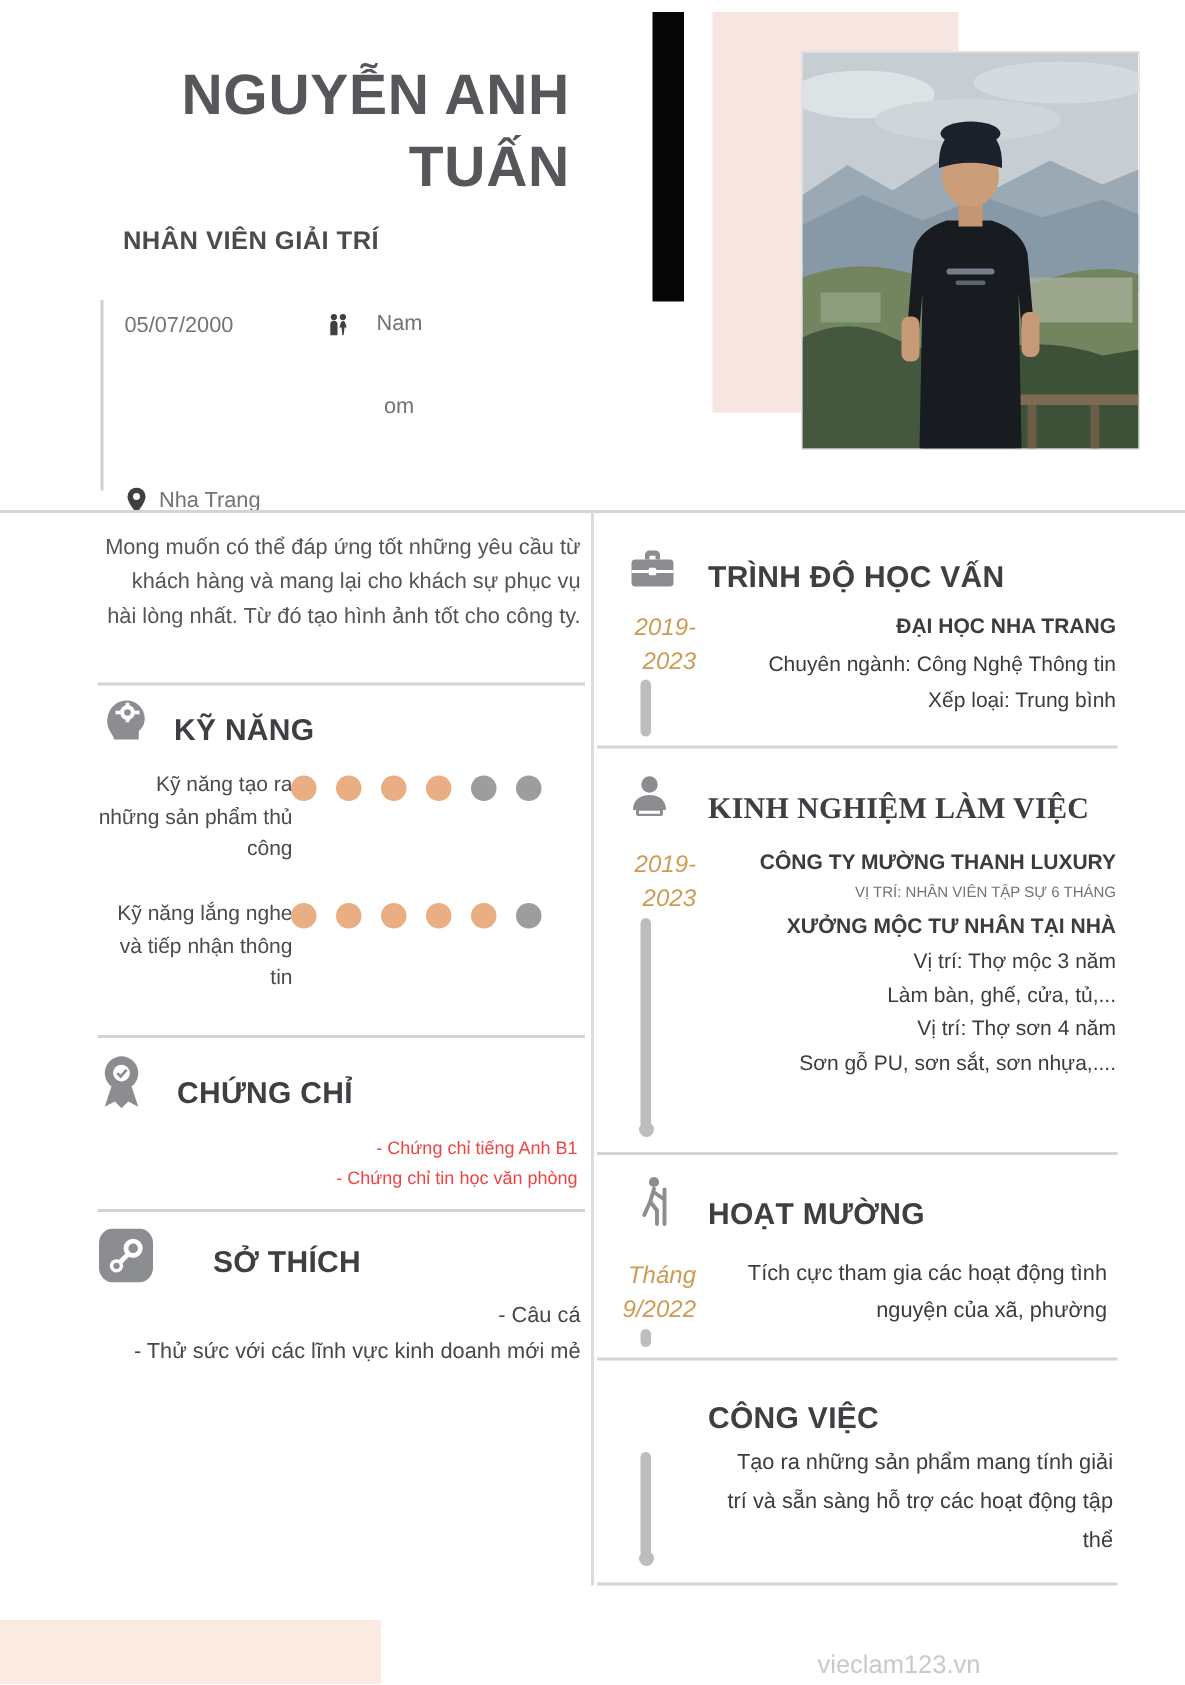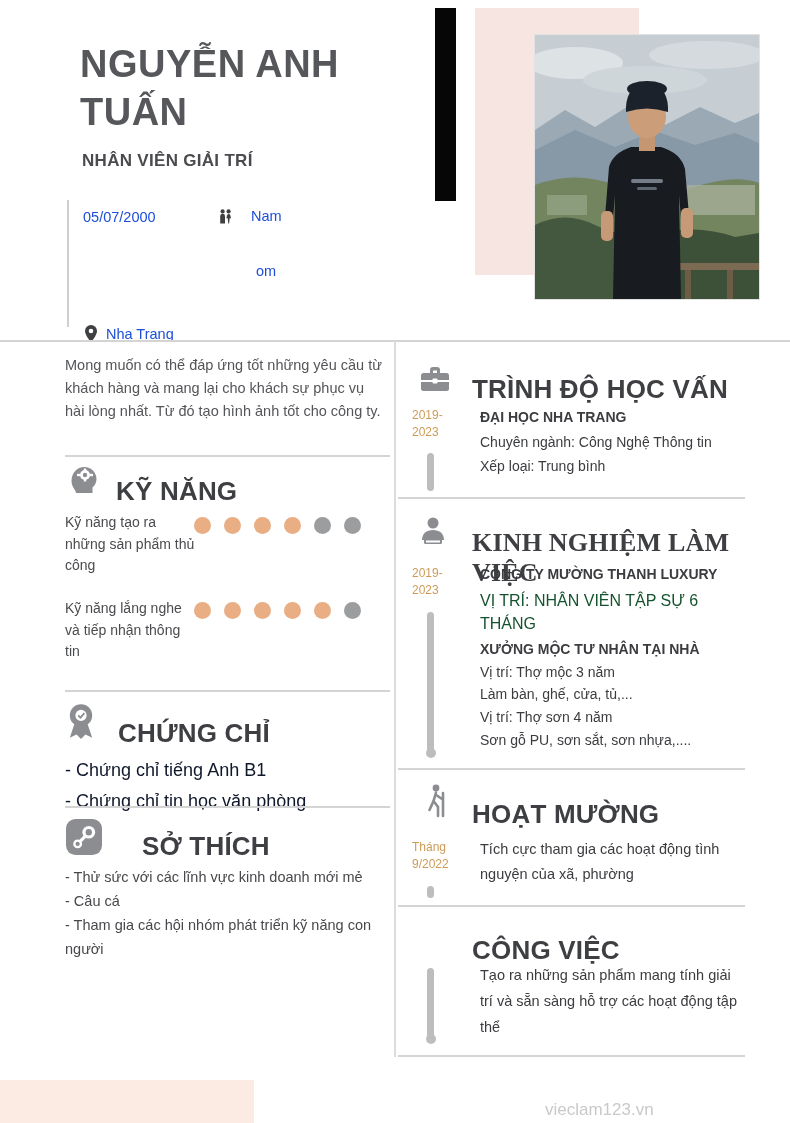--- a/index.html
+++ b/index.html
@@ -1,71 +1,71 @@
 <!DOCTYPE html>
 <html style="--accent-peach: #E9AE83; --dot-gray: #9B9D9F; --period-tan: #CE9B57; --pink-block: #F7E5E2;"><head>
 <meta charset="utf-8">
 <style>
   * { margin:0; padding:0; box-sizing:border-box; }
   html,body { background:#ffffff; }
   body { font-family:"Liberation Sans", sans-serif; color:#3d3e41; }
-  .page { position:relative; width:790px; height:1123px; background:#fff; overflow:hidden; }
+  .page { position:relative; width:790px; height:1123px; background:#fff; overflow:hidden;text-align:right; }
   .abs { position:absolute; }
   .hline { background:#d4d4d4; height:2px; }
   .vline { background:#dcdcdc; width:1.5px; }
 
   
   .pink-rect { left:475px; top:8px; width:164px; height:267px; background:var(--pink-block,#f7e5e2); }
   .black-bar { left:435px; top:8px; width:21px; height:193px; background:#060606; }
   .photo { left:535px; top:35px; width:224px; height:264px; box-shadow:0 0 0 1px #e2e2e2; }
   .photo svg { display:block; }
   .name { left:80px; top:40px; width:300px; font-size:38px; font-weight:bold; color:#56575a; line-height:1.27; letter-spacing:.5px; }
   .job-title { left:82px; top:151px; font-size:17px; font-weight:bold; color:#4a4b4e; letter-spacing:.3px; }
   .info-vline { left:67px; top:200px; width:2px; height:127px; background:#cfcfcf; }
-  .info-text { font-size:14.5px; color:#1d4ed8; }
+  .info-text { font-size:14.5px; color:#737373; }
   .info-dob { left:83px; top:209px; }
   .gender-wrap { left:219px; top:208px; display:flex; align-items:center; gap:19px; }
   .info-email { left:256px; top:263px; }
   .loc-wrap { left:84px; top:299px; display:flex; align-items:center; gap:8px;margin-top:26px; }
 
   
   .div-top { left:0; top:340px; width:790px; }
   .col-div { left:394px; top:341px; height:716px; }
 
   
   .objective { left:65px; top:354px; width:322px; font-size:14.5px; color:#545558; line-height:1.6; }
   .div-l1 { left:65px; top:455px; width:325px; }
-  .heading { font-size:26px; font-weight:bold; color:#3e3f42; letter-spacing:.2px; }
+  .heading { font-size:20px; font-weight:bold; color:#3e3f42; letter-spacing:.2px; }
   .skills-icon { left:66px; top:461px; }
   .skills-heading { left:116px; top:476px; }
   .skill-label { width:130px; font-size:14px; color:#4a4b4e; line-height:1.55; }
   .skill1-label { left:65px; top:512px; }
   .skill1-dots { left:194px; top:517px; }
   .skill2-label { left:65px; top:598px; }
   .skill2-dots { left:194px; top:602px; }
   .dots { display:flex; gap:13px; }
   .dot { width:17px; height:17px; border-radius:50%; display:inline-block; }
   .dot-filled { background:var(--accent-peach,#e9ae83); }
   .dot-empty { background:var(--dot-gray,#9b9d9f); }
   .div-l2 { left:65px; top:690px; width:325px; }
   .cert-icon { left:63px; top:702px; }
   .cert-heading { left:118px; top:718px; }
-  .cert-items { left:65px; top:755px; width:320px; font-size:18px; color:#0f172a; line-height:1.7; }
+  .cert-items { left:65px; top:755px; width:320px; font-size:12px; color:#ef4444; line-height:1.7; }
   .div-l3 { left:65px; top:806px; width:325px; }
   .hobby-icon { left:66px; top:819px; }
   .hobby-heading { left:118px; top:831px;margin-left:24px; }
   .hobby-items { left:65px; top:866px; width:322px; font-size:14.5px; color:#47484b; line-height:1.65; }
 
   
-  .period { width:52px; font-size:12px; color:var(--period-tan,#ce9b57); line-height:1.45; }
+  .period { width:52px; font-size:16px; color:var(--period-tan,#ce9b57); line-height:1.45;font-style:italic; }
   .tbar { width:7px; background:#bcbdbf; border-radius:4px; }
   .tbar.capped::after { content:""; position:absolute; left:-1.5px; bottom:-6px; width:10px; height:10px; border-radius:50%; background:#bcbdbf; }
   .rc-lines { width:264px; font-size:14px; color:#3b3c3f; line-height:1.75; }
   .line-bold { font-weight:bold; }
-  .line-caps { font-size:16px; color:#14532d; line-height:1.45; margin:3px 0; }
+  .line-caps { font-size:10px; color:#737373; line-height:1.45; margin:3px 0; }
 
   .edu-icon { left:419px; top:364px; }
   .edu-heading { left:472px; top:374px; }
   .edu-period { left:412px; top:407px; }
   .edu-bar { left:427px; top:453px; height:38px; }
   .edu-lines { left:480px; top:405px; }
   .div-r1 { left:398px; top:497px; width:347px; }
 
   .exp-icon { left:416px; top:516px; }
   .exp-heading { left:472px; top:528px;font-family:Liberation Serif, serif; }
@@ -215,23 +215,22 @@
         <rect width="34" height="34" rx="9" fill="#8b8d90"></rect>
         <circle cx="21.5" cy="12.5" r="6" fill="#fff"></circle>
         <circle cx="21.5" cy="12.5" r="3" fill="#8b8d90"></circle>
         <path d="M12 22.5l6-6" stroke="#fff" stroke-width="3"></path>
         <circle cx="11" cy="23.5" r="4.2" fill="#fff"></circle>
         <circle cx="11" cy="23.5" r="2" fill="#8b8d90"></circle>
       </svg>
   </div>
   <div class="abs heading hobby-heading">SỞ THÍCH</div>
   <div class="abs hobby-items">
+      <div>- Câu cá</div>
       <div>- Thử sức với các lĩnh vực kinh doanh mới mẻ</div>
-      <div>- Câu cá</div>
-      <div>- Tham gia các hội nhóm phát triển kỹ năng con người</div>
     </div>
 
   <div class="abs icon edu-icon">
     <svg width="32" height="30" viewBox="0 0 32 30">
         <rect x="2" y="9" width="28" height="18" rx="2.5" fill="#8b8d90"></rect>
         <path d="M11 9V6a3 3 0 0 1 3-3h4a3 3 0 0 1 3 3v3h-3V6.5h-4V9z" fill="#8b8d90"></path>
         <rect x="2" y="16" width="28" height="2" fill="#fff"></rect>
         <rect x="13.5" y="14.5" width="5" height="5" rx="1" fill="#fff"></rect>
       </svg>
   </div>

